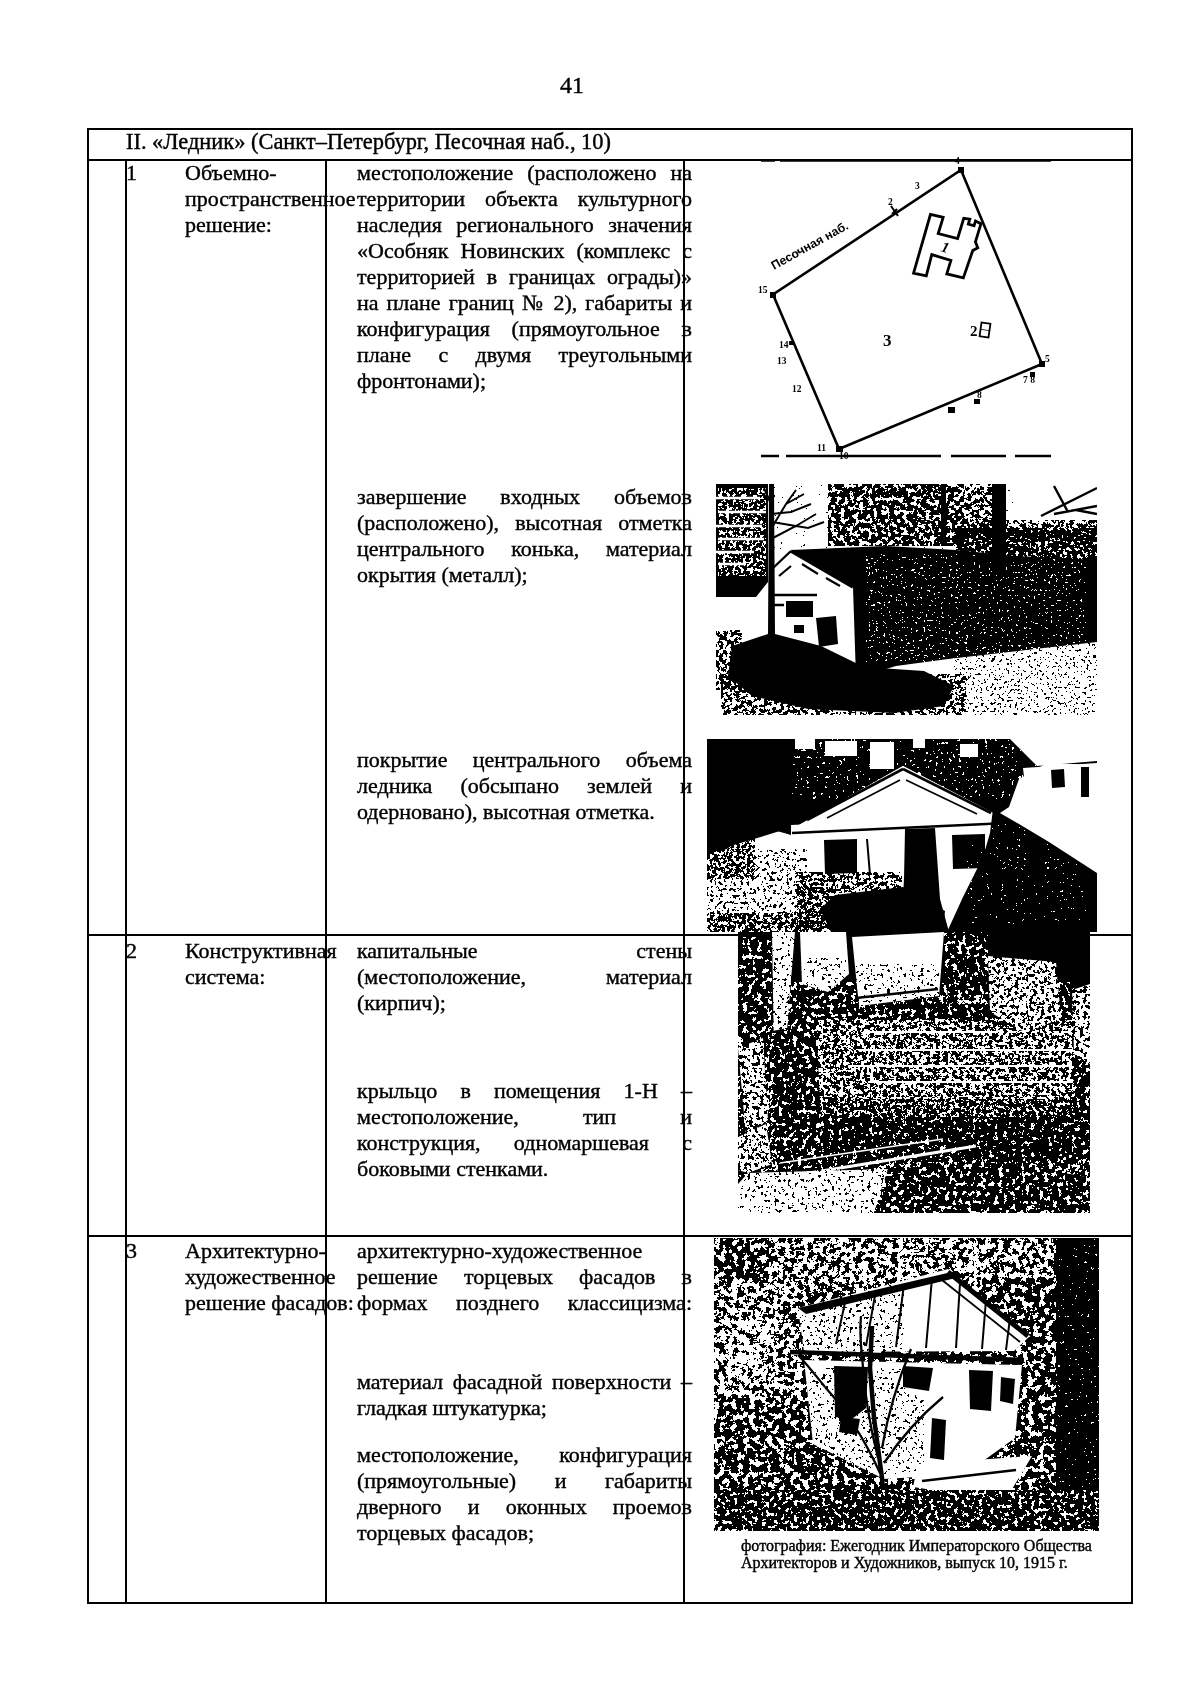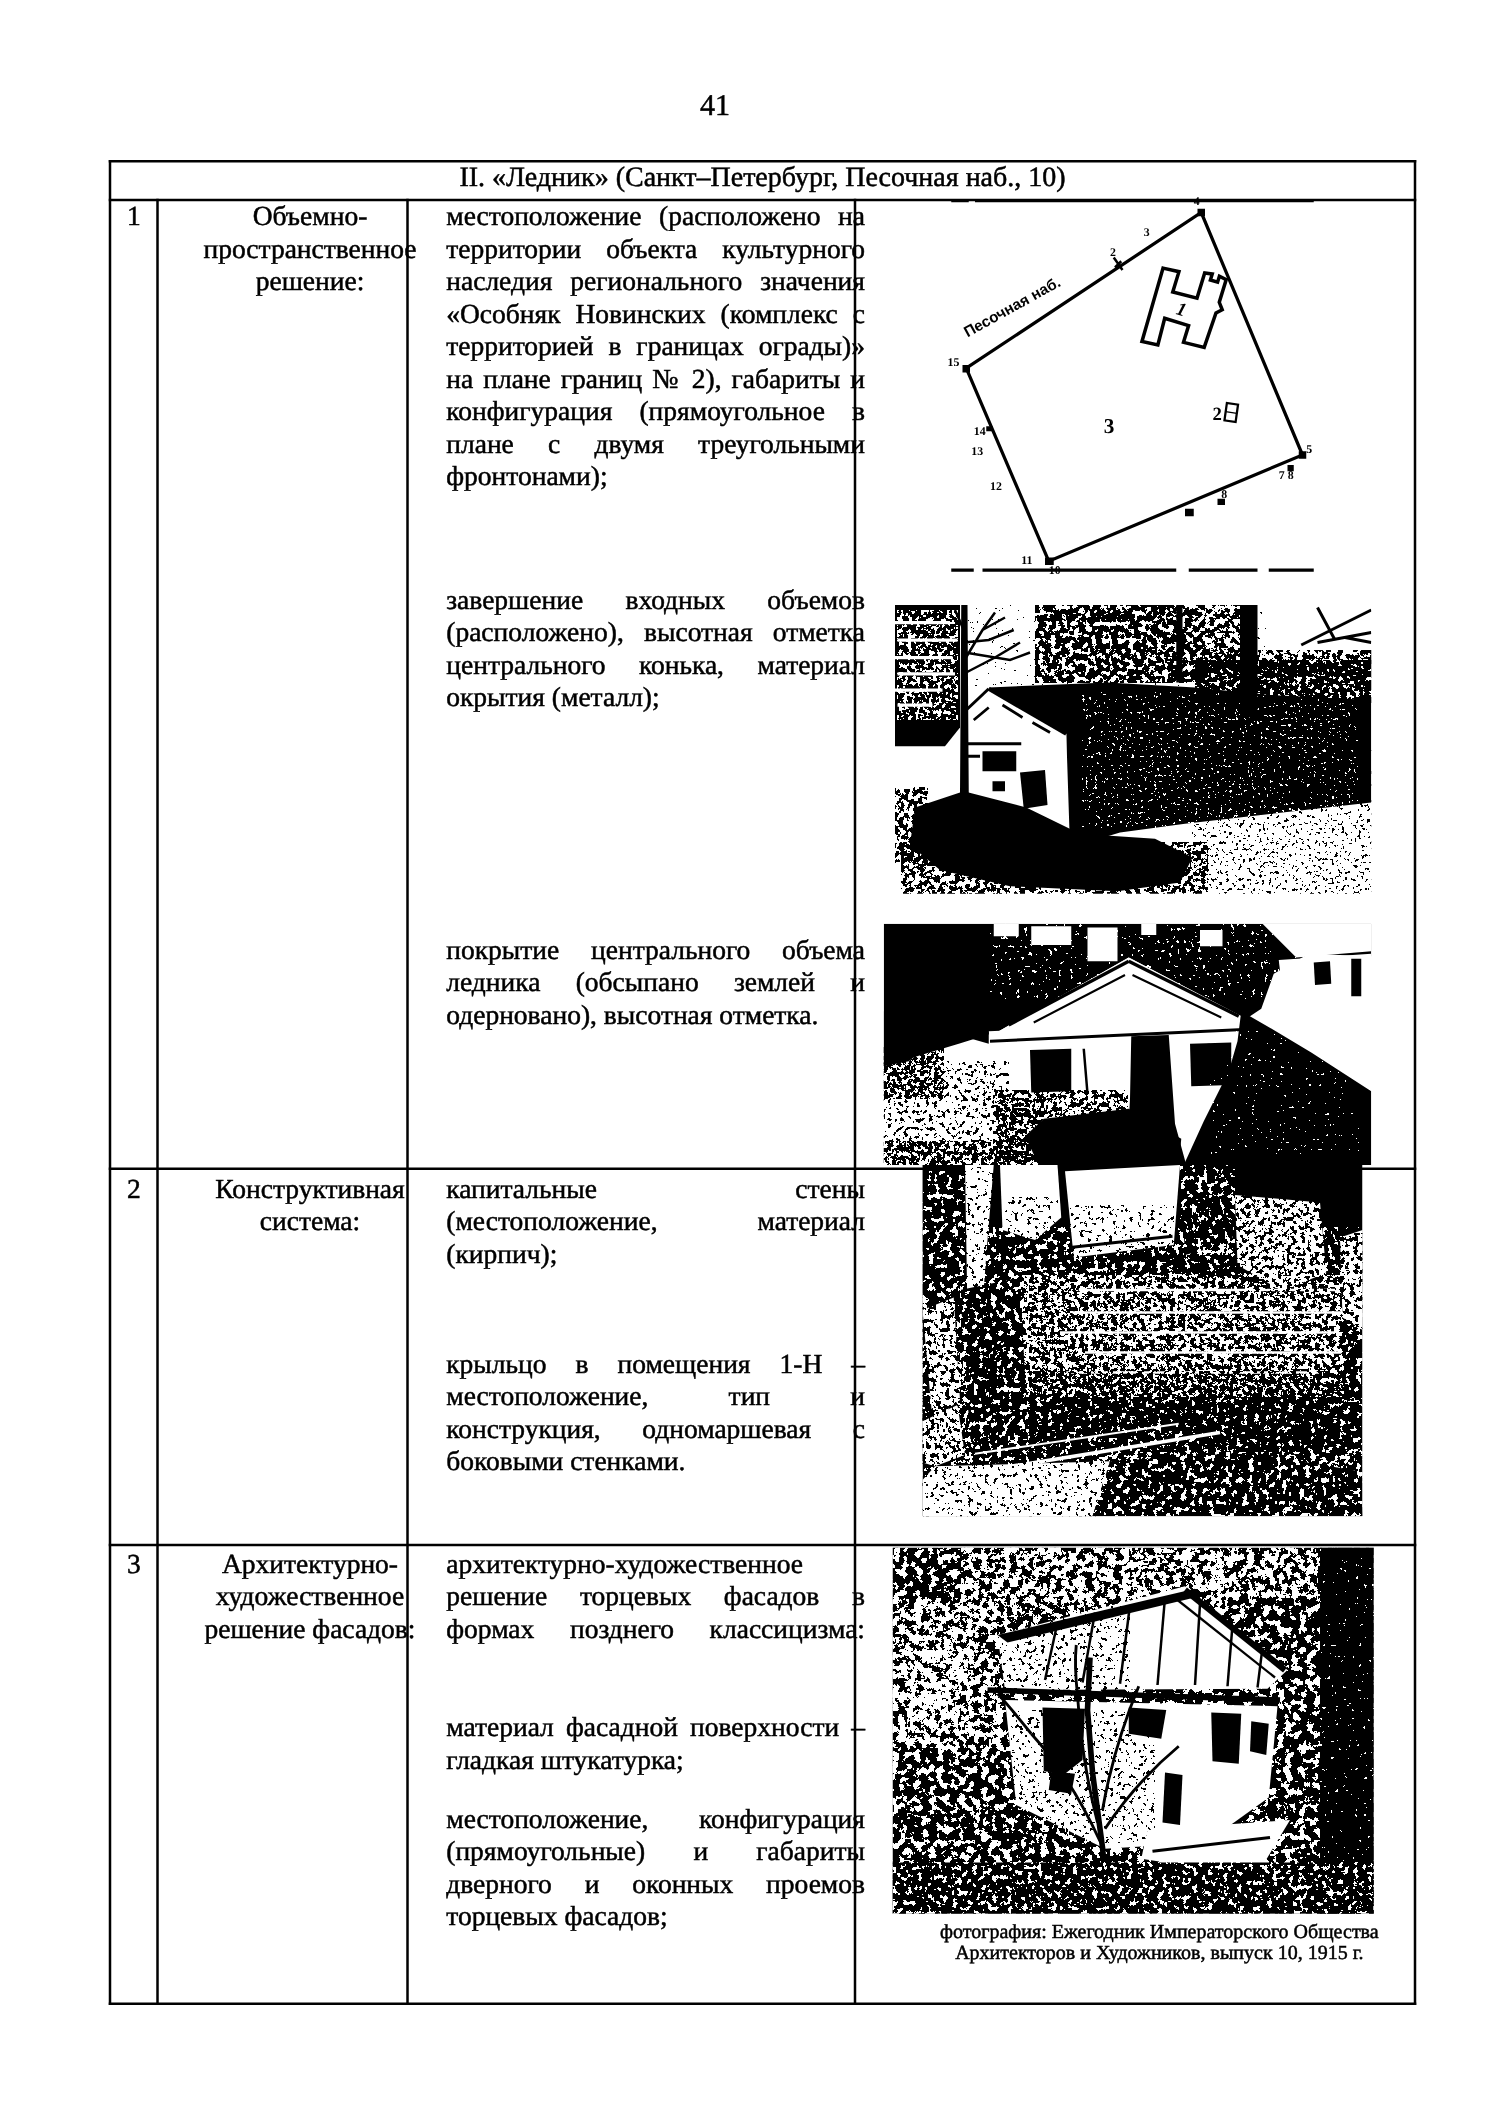--- a/index.html
+++ b/index.html
@@ -3,21 +3,21 @@
 <meta charset="utf-8">
 <style>
   html,body{margin:0;padding:0;background:#fff;}
   #page{position:relative;width:1200px;height:1697px;background:#fff;overflow:hidden;
         font-family:"Liberation Serif", serif;color:#000;}
   .ln{position:absolute;background:#000;}
   .txt{position:absolute;font-size:22px;line-height:26px;white-space:nowrap;-webkit-text-stroke:0.4px #000;}
   .par{position:absolute;font-size:22px;line-height:26px;padding-left:20px;-webkit-text-stroke:0.4px #000;}
   .par .j{text-align:justify;text-align-last:justify;}
   .par .e{text-align:left;}
-  .ctr{text-align:center;}
+  .ctr{margin-left:37px;}
 </style>
 </head>
 <body>
 <div id="page">
 
   <div class="txt" style="left:560px;top:72px;width:80px;text-align:left;font-size:24px;">41</div>
 
   <div class="ln" style="left:87px;top:128px;width:1046px;height:2px;"></div>
 
   <div class="ln" style="left:87px;top:1602px;width:1046px;height:2px;"></div>
@@ -49,21 +49,21 @@
     <div class="j">территории объекта культурного</div>
     <div class="j">наследия регионального значения</div>
     <div class="j">«Особняк Новинских (комплекс с</div>
     <div class="j">территорией в границах ограды)»</div>
     <div class="j">на плане границ № 2), габариты и</div>
     <div class="j">конфигурация (прямоугольное в</div>
     <div class="j">плане с двумя треугольными</div>
     <div class="e">фронтонами);</div>
   </div>
 
-  <div class="par" style="left:337px;top:467px;width:335px;">
+  <div class="par" style="left:337px;top:484px;width:335px;">
     <div class="j">завершение входных объемов</div>
     <div class="j">(расположено), высотная отметка</div>
     <div class="j">центрального конька, материал</div>
     <div class="e">окрытия (металл);</div>
   </div>
 
   <div class="par" style="left:337px;top:747px;width:335px;">
     <div class="j">покрытие центрального объема</div>
     <div class="j">ледника (обсыпано землей и</div>
     <div class="e">одерновано), высотная отметка.</div>

